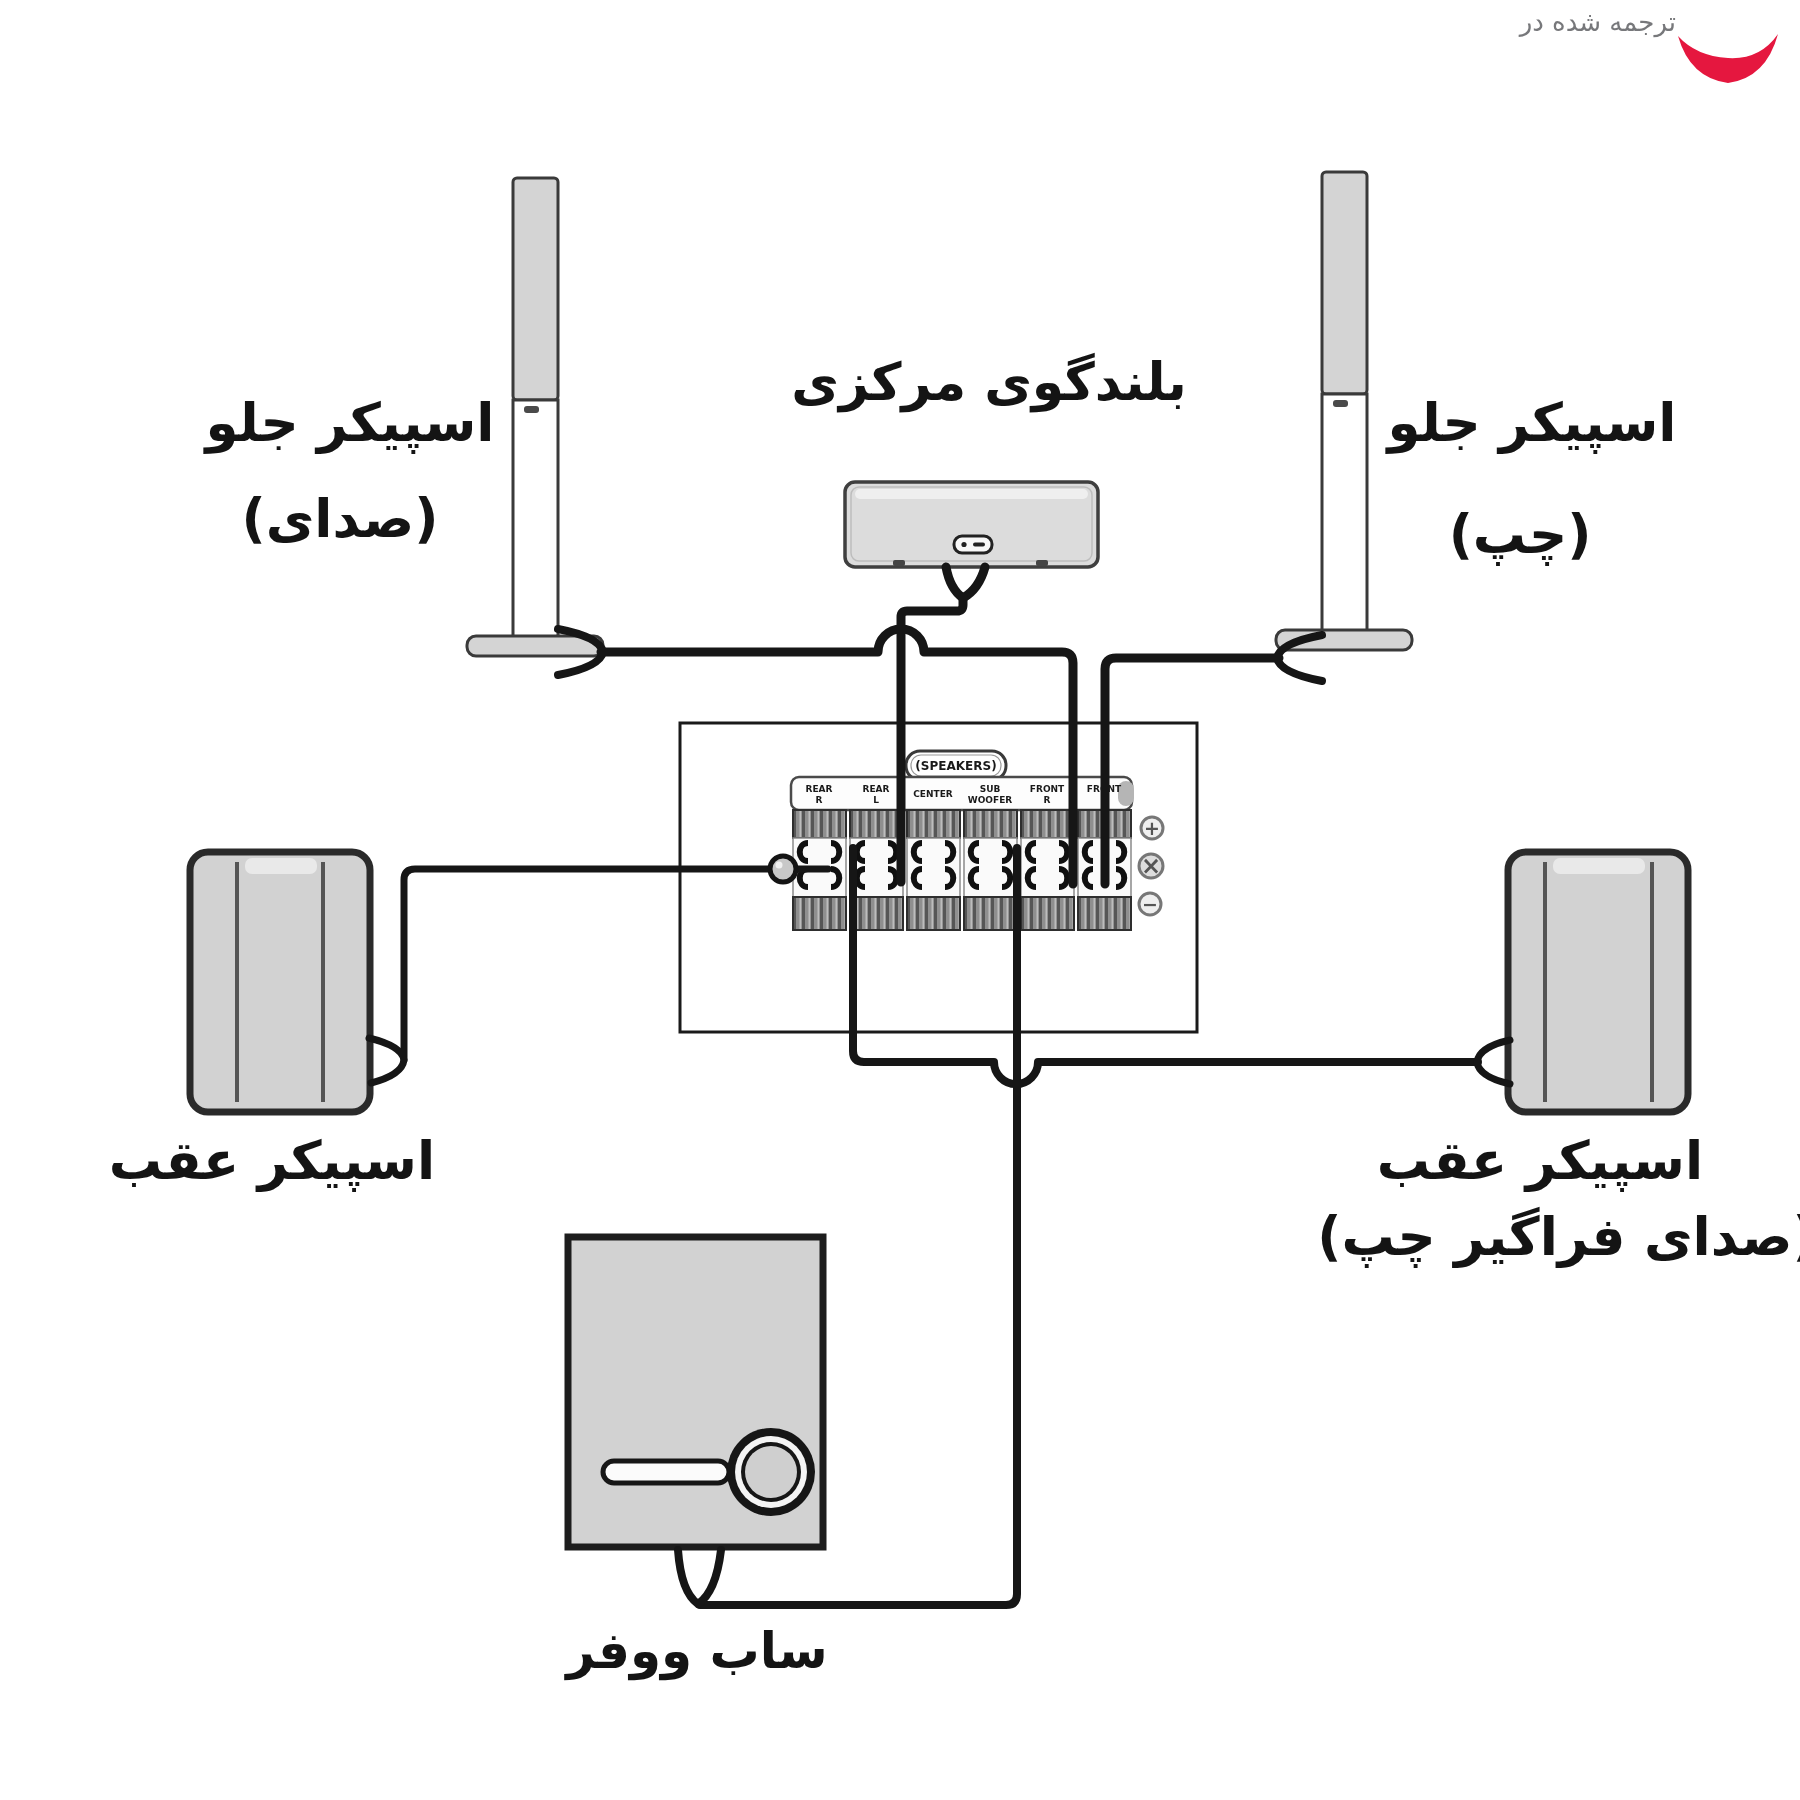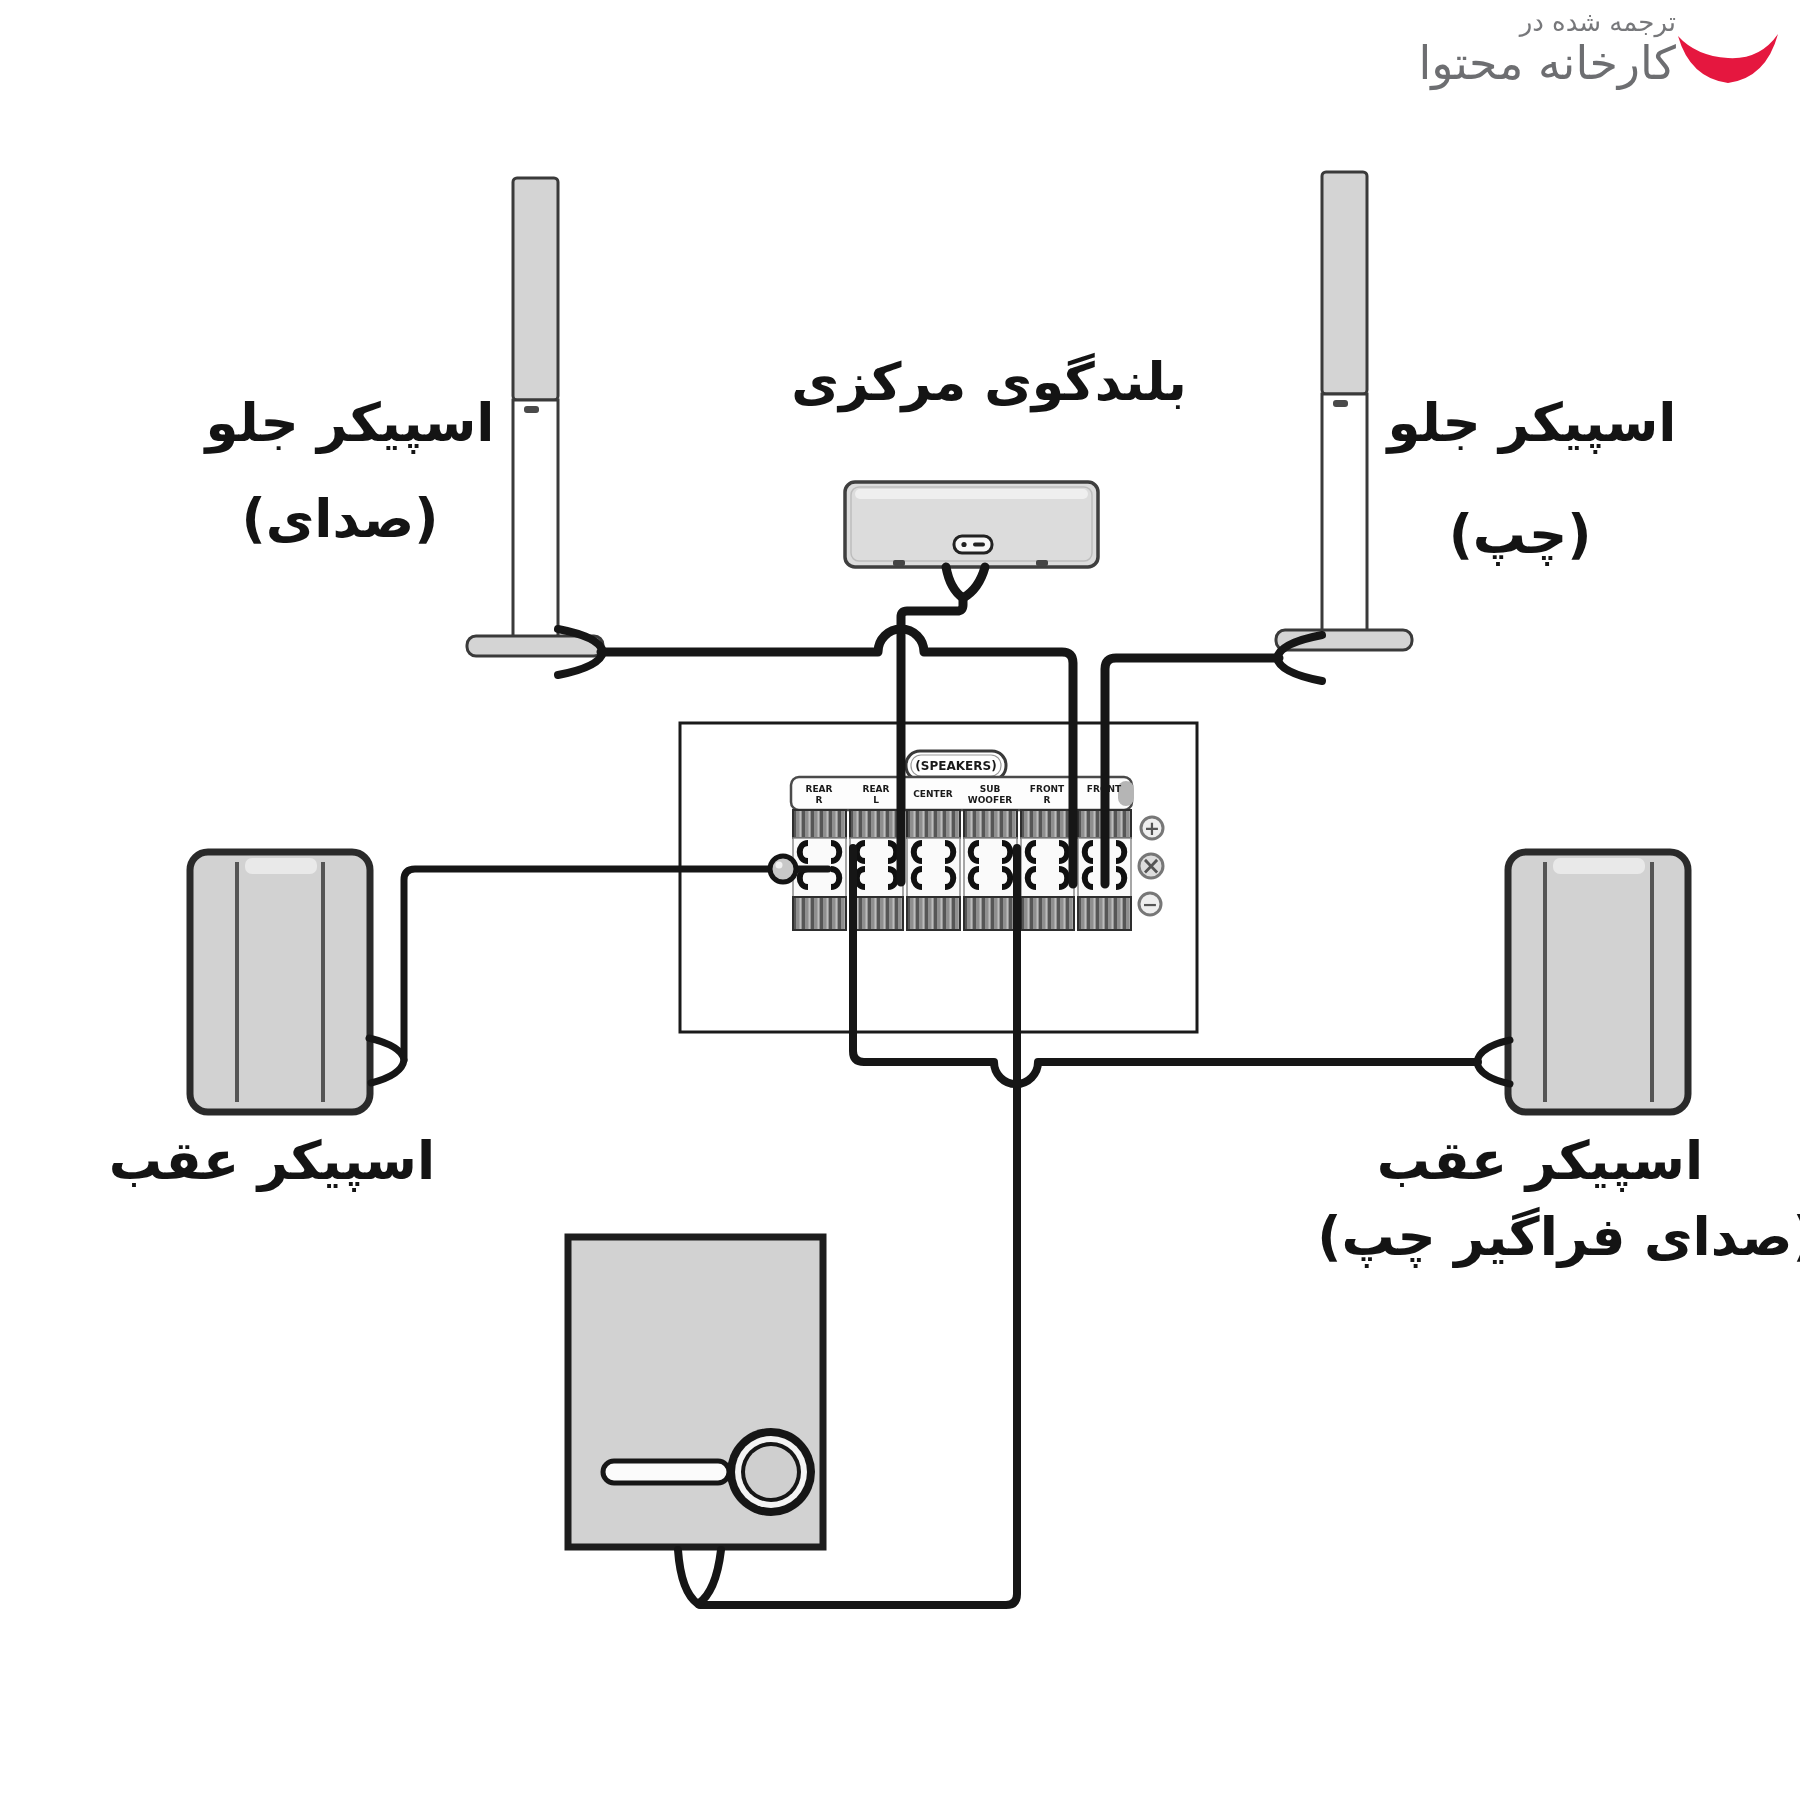--- a/index.html
+++ b/index.html
@@ -151,33 +151,33 @@
       <path d="M1017,848 L1017,1594 Q1017,1605 1006,1605 L700,1605" stroke-width="8"></path>
       <path d="M678,1550 Q681,1592 698,1604 M721,1550 Q716,1592 698,1604" stroke-width="8"></path>
     </g>
     <circle cx="783" cy="869" r="13" fill="#c8c8c8" stroke="#141414" stroke-width="5"></circle>
     <circle cx="779" cy="865" r="3.5" fill="#f1f1f1"></circle>
   </svg>
 
   <div class="wm">
     <div class="wm-text">
       <div class="wm-tagline">ترجمه شده در</div>
-      <div class="wm-brand">کارخانه محتوا</div>
     </div>
     <svg class="wm-swoosh" width="104" height="58" viewBox="0 0 104 58">
       <path d="M2,6 Q14,48 52,53 Q90,48 102,4 Q84,30 52,28 Q20,26 2,6 Z" fill="#e5173f"></path>
     </svg>
   </div>
 
   <div class="lbl sz48" style="left:350px;top:392px;">اسپیکر جلو</div>
   <div class="lbl sz48" style="left:340px;top:488px;">(صدای)</div>
 
   <div class="lbl sz48" style="left:1532px;top:392px;">اسپیکر جلو</div>
   <div class="lbl sz48" style="left:1520px;top:504px;">(چپ)</div>
 
   <div class="lbl sz52" style="left:965px;top:352px;margin-left:24px;">بلندگوی مرکزی</div>
 
   <div class="lbl sz48" style="left:272px;top:1130px;">اسپیکر عقب</div>
 
   <div class="lbl sz48" style="left:1540px;top:1130px;">اسپیکر عقب</div>
   <div class="lbl sz48" style="left:1567px;top:1206px;">(صدای فراگیر چپ)</div>
 
+  <div class="lbl sz50" style="left:697px;top:1622px;">ساب ووفر</div>
 </div>
 
 </body></html>

